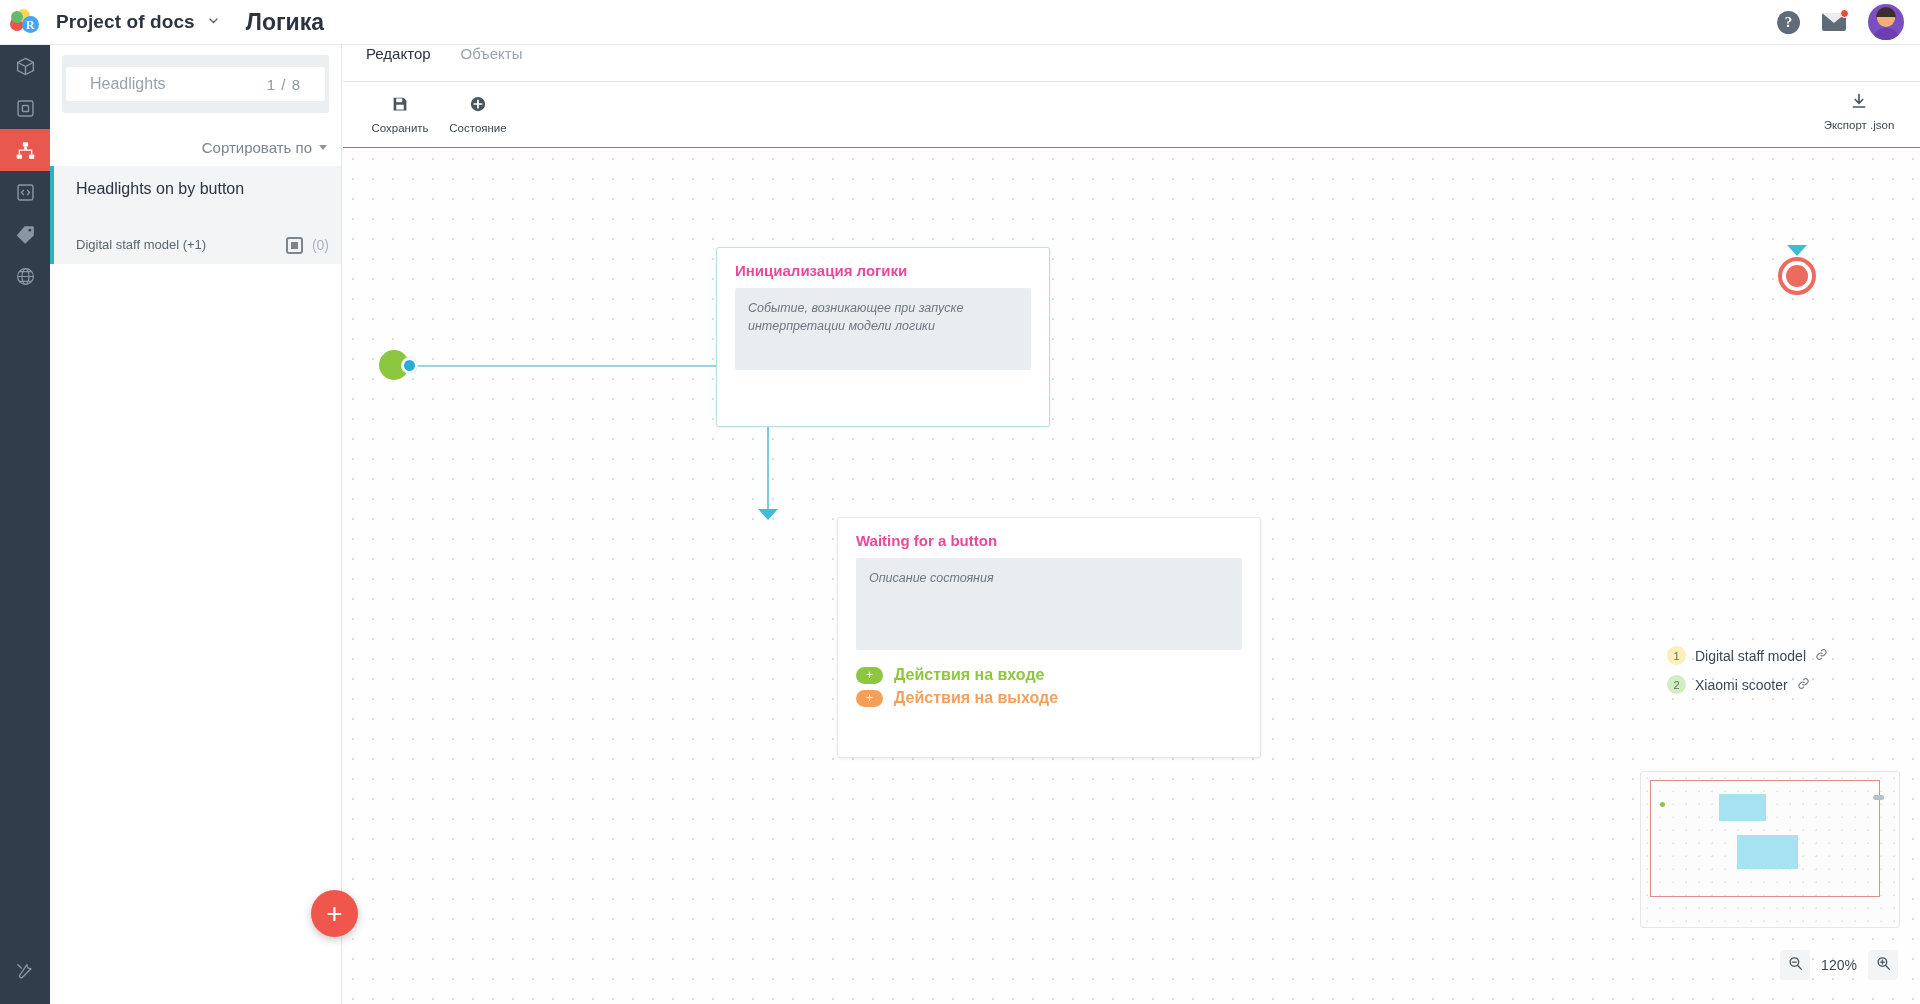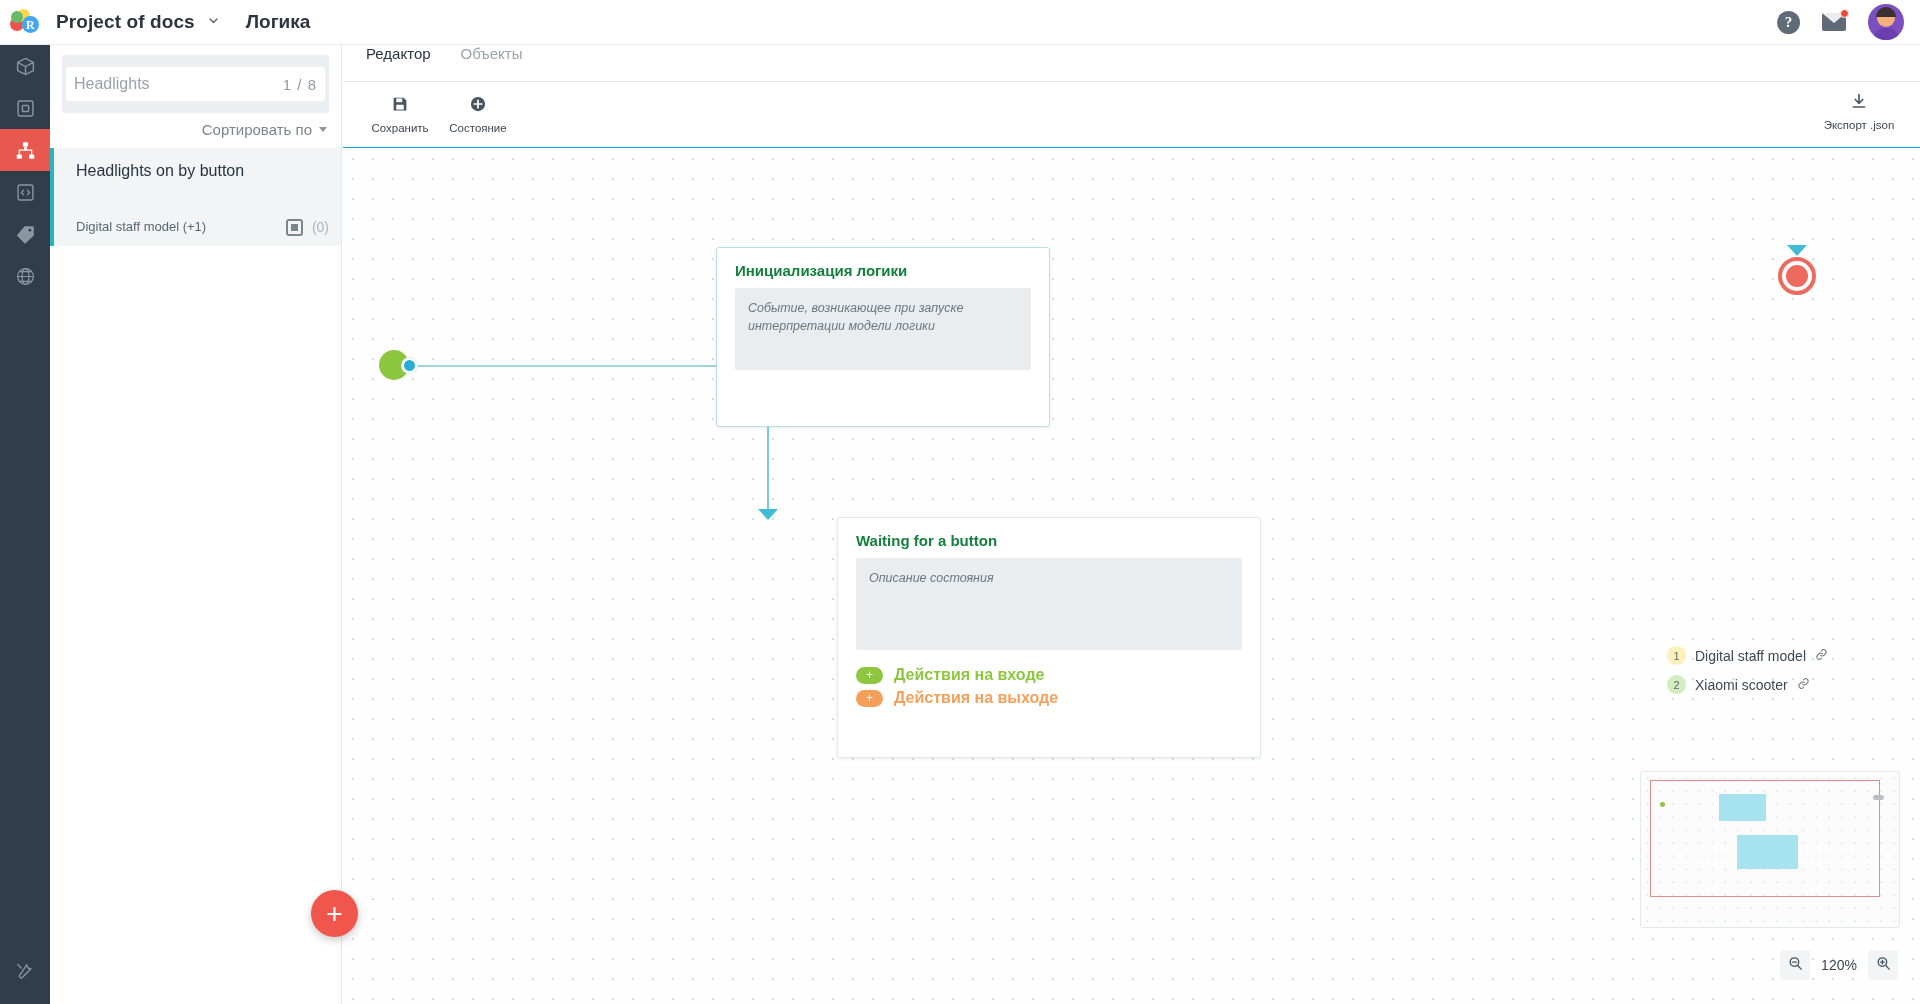--- a/index.html
+++ b/index.html
@@ -23,21 +23,21 @@
   .logo .b1 { width: 14px; height: 14px; background: #ef5350; left: 0px; top: 9px; }
   .logo .b2 { width: 13px; height: 13px; background: #ffd54f; left: 7px; top: 1px; }
   .logo .b3 { width: 12px; height: 12px; background: #66bb6a; left: 1px; top: 3px; }
   .logo .b4 { width: 17px; height: 17px; background: #42a5f5; left: 12px; top: 8px; }
   .logo .r { position: absolute; left: 16px; top: 10px; color: #fff; font-size: 12px; font-weight: bold; font-family: "Liberation Serif", serif; }
   .proj-name {
     font-size: 19px; color: #2b3440; font-weight: 600; margin-left: 6px;
     letter-spacing: .1px;
   }
   .proj-caret { margin-left: 12px; color: #5a6570; font-size: 13px; }
-  .doc-name { font-size: 19px; color: #2b3440; font-weight: 600; margin-left: 26px; }
+  .doc-name { font-size: 23px; color: #2b3440; font-weight: 600; margin-left: 26px; }
   .top-right { margin-left: auto; display: flex; align-items: center; gap: 22px; padding-right: 16px; }
   .icon-help {
     width: 23px; height: 23px; border-radius: 50%; background: #5f6b77;
     color: #fff; font-size: 15px; font-weight: bold; display: flex;
     align-items: center; justify-content: center; font-family: "Liberation Serif", serif;
   }
   .icon-mail { position: relative; width: 24px; height: 19px; }
   .icon-mail .env {
     width: 24px; height: 18px; background: #5f6b77; border-radius: 2px;
     position: relative; overflow: hidden;
@@ -76,27 +76,27 @@
   .panel {
     position: absolute; top: 45px; left: 50px; width: 292px; height: 959px;
     background: #ffffff; border-right: 1px solid #e3e7ea; z-index: 30;
   }
   .search-box {
     margin: 10px 12px 0 12px; background: #eceff1; border-radius: 3px;
     height: 58px; display: flex; align-items: center; padding: 0 4px;
   }
   .search-inner {
     flex: 1; background: #ffffff; border-radius: 3px; height: 34px;
-    display: flex; align-items: center; padding: 0 8px;
+    display: flex; align-items: center; padding: 0 24px;
   }
   .search-inner .ph { font-size: 16px; color: #98a2ab; }
   .search-inner .count { margin-left: auto; font-size: 15px; color: #8f9aa3; letter-spacing: 1px; }
   .sort-row {
     display: flex; justify-content: flex-end; align-items: center;
-    padding: 8px 14px 10px 0; font-size: 15px; color: #7b858e; gap: 7px;
+    padding: 26px 14px 10px 0; font-size: 15px; color: #7b858e; gap: 7px;
   }
   .caret-down {
     width: 0; height: 0; border-left: 4.5px solid transparent;
     border-right: 4.5px solid transparent; border-top: 5px solid #8d979f;
   }
   .list-item {
     position: relative; background: #f2f4f6; border-left: 4px solid #2bb3c0;
     padding: 14px 14px 10px 22px; height: 98px;
   }
   .list-item .title { font-size: 16px; font-weight: normal; color: #2b3440; }
@@ -142,21 +142,21 @@
     position: absolute; top: 104px; left: 0; right: 0; bottom: 0;
     background-color: #fefefe;
     background-image: radial-gradient(#d7dde2 1.1px, transparent 1.1px);
     background-size: 20px 20px;
     overflow: hidden;
   }
   .node {
     position: absolute; background: #fff; border: 1px solid #b9dfe4;
     border-radius: 3px; box-shadow: 0 1px 3px rgba(0,0,0,.07);
   }
-  .node .n-title { font-size: 15px; font-weight: bold; color: #15803d; padding: 14px 18px 9px 18px; }
+  .node .n-title { font-size: 15px; font-weight: bold; color: #ec4899; padding: 14px 18px 9px 18px; }
   .node .n-desc {
     margin: 0 18px 16px 18px; background: #e9edf0; border-radius: 2px;
     min-height: 82px; padding: 11px 13px; font-size: 12.5px; line-height: 1.45;
     color: #6d7780; font-style: italic;
   }
   .node.plain { border: 1px solid #e4e8eb; }
   .node .act-row { display: flex; align-items: center; gap: 11px; padding: 0 18px 5px 18px; }
   .pill {
     width: 27px; height: 17px; border-radius: 9px; display: flex;
     align-items: center; justify-content: center; color: #fff; font-size: 12px;

